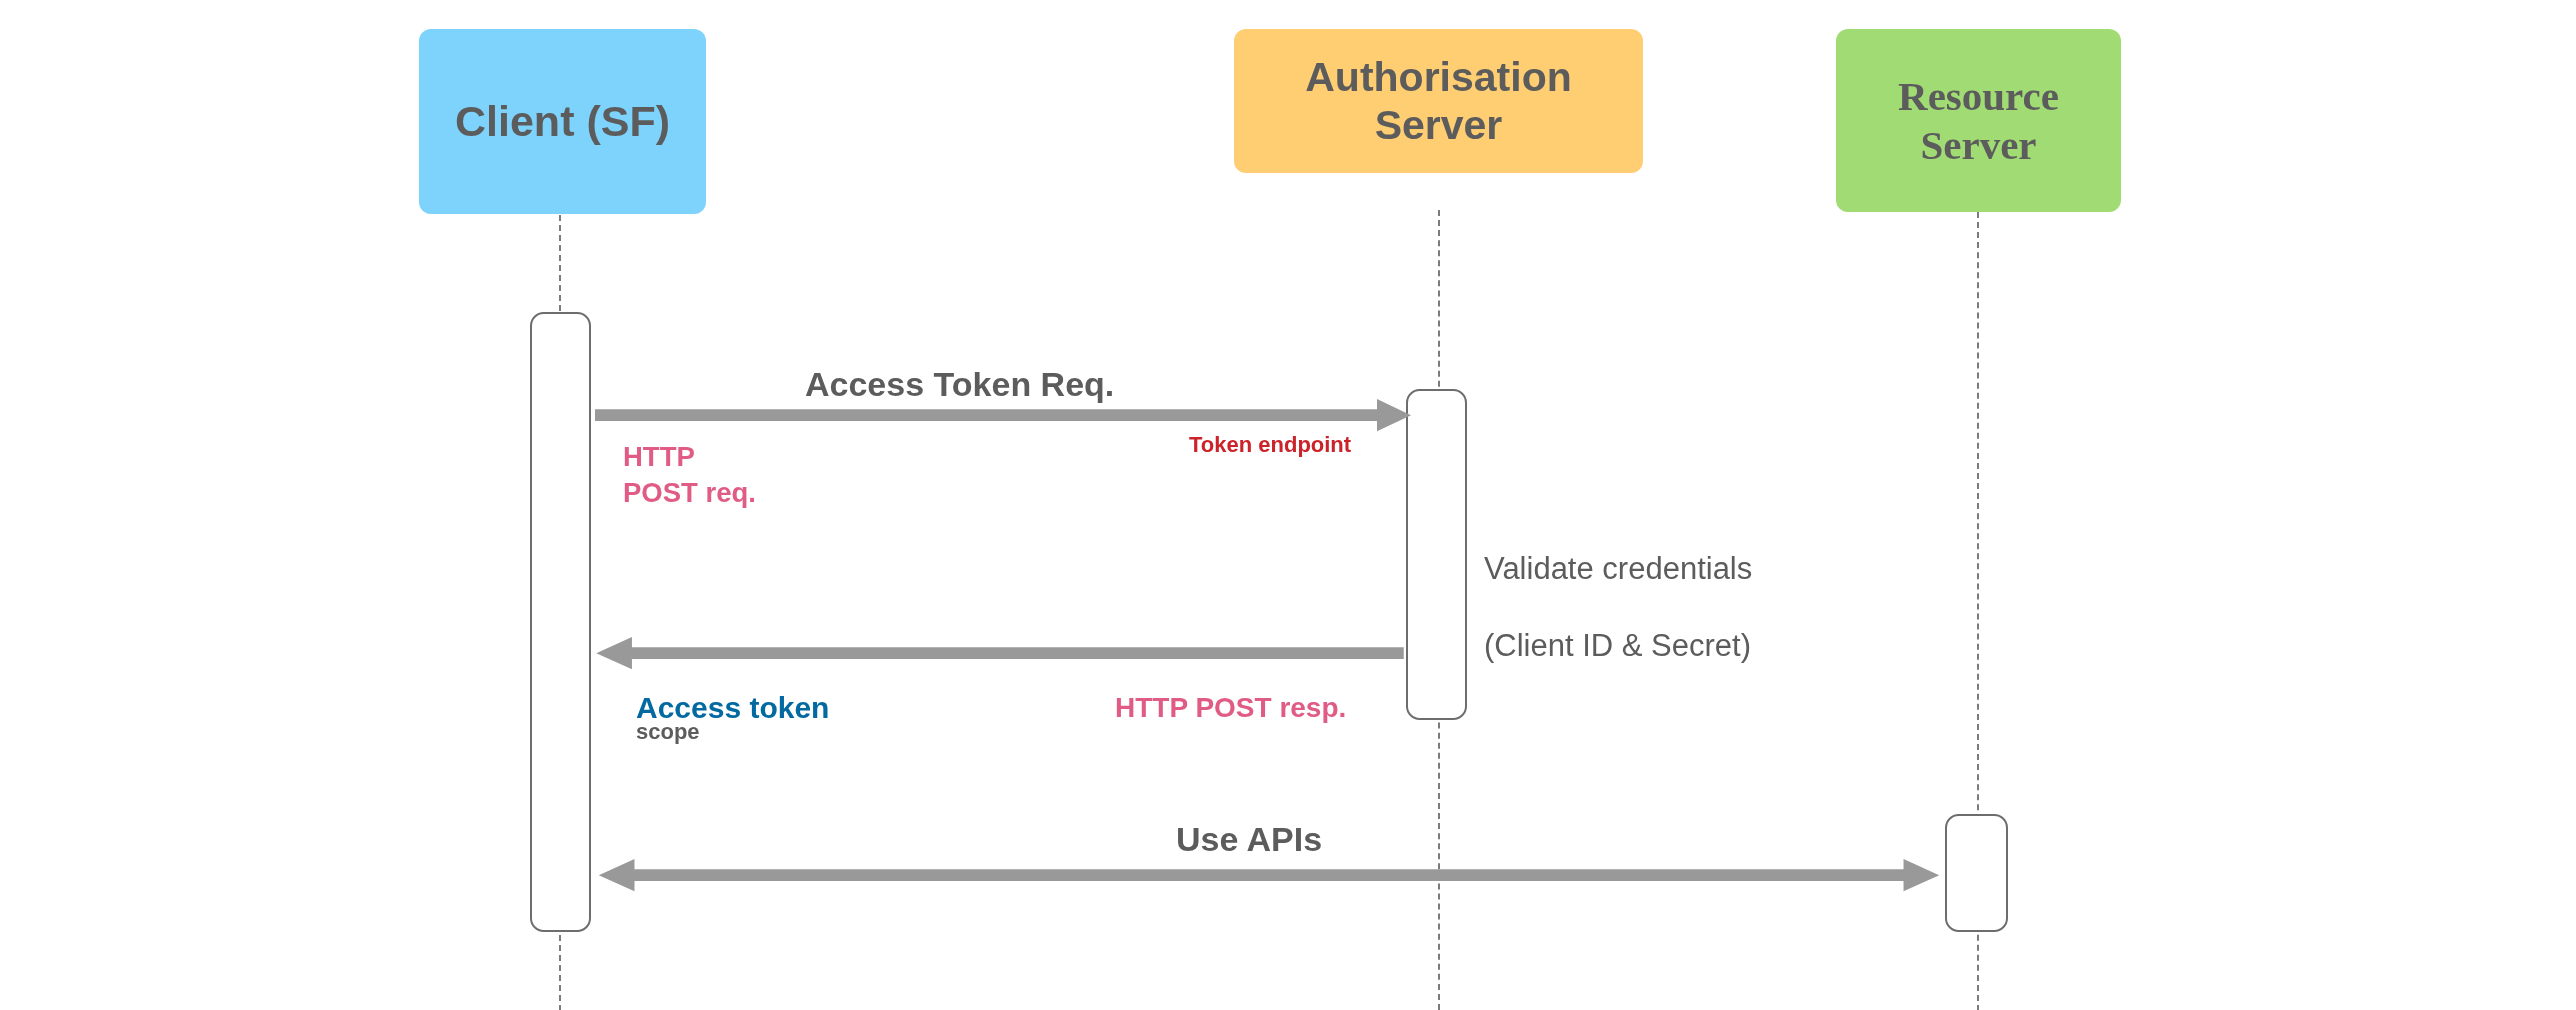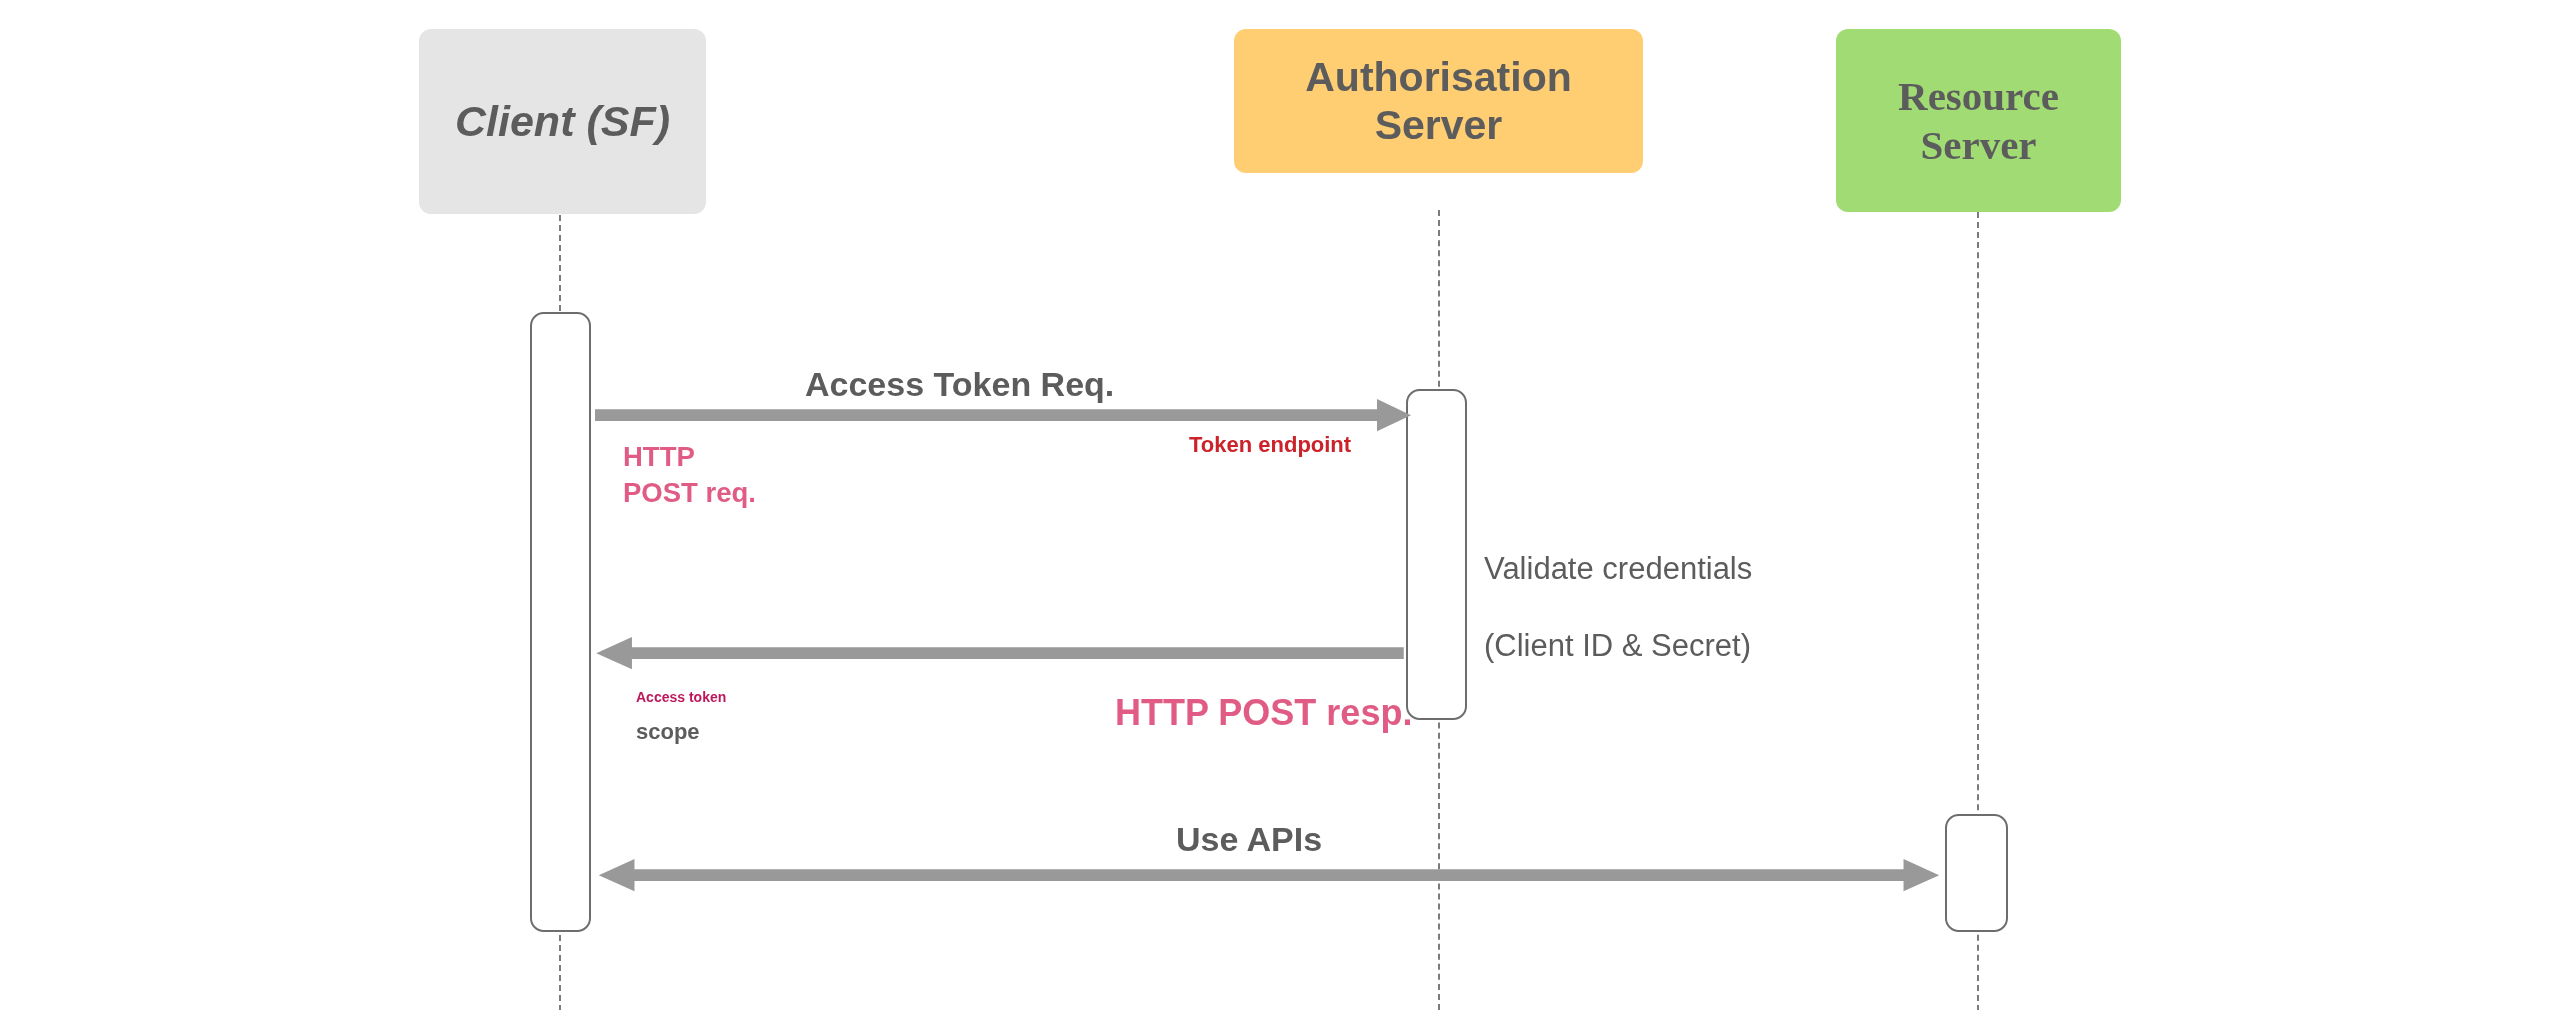--- a/index.html
+++ b/index.html
@@ -79,21 +79,21 @@
 </style>
 </head>
 <body>
 
 <div id="canvas">
 
   <div class="lifeline" style="left:559px; top:215px; height:796px;"></div>
   <div class="lifeline" style="left:1438px; top:210px; height:800px;"></div>
   <div class="lifeline" style="left:1977px; top:212px; height:799px;"></div>
 
-  <div class="participant" id="participant-client" style="background:#e5e5e5;font-style:italic;">
+  <div class="participant" id="participant-client" style="background:#7dd3fc;">
     <span>Client (SF)</span>
   </div>
 
   <div class="participant" id="participant-auth" style="background:#FFCE73;">
     <span>
       <span>Authorisation</span><br>
       <span>Server</span>
     </span>
   </div>
 
@@ -121,24 +121,24 @@
 
   <div class="note" style="left:1484px; top:511px; font-size:31px;">
     <div>Validate credentials</div>
     <div>(Client ID &amp; Secret)</div>
   </div>
 
   <svg class="msg-svg" style="left:592px; top:637px;" width="816" height="34" viewBox="0 0 950 40">
     <path d="M950 12 L42 12 L42 0 L0 19 L42 38 L42 26 L950 26 Z" fill="#999999"></path>
   </svg>
 
-  <div class="anno" style="left:636px; top:688px; font-size:14px; color:#be185d;">Access token</div>
+  <div class="anno" style="left:636px; top:688px; font-size:30px; color:#0369a1;">Access token</div>
   <div class="anno" style="left:636px; top:718px; font-size:22px; color:#5c5c5c;">scope</div>
 
-  <div class="anno" style="left:1115px; top:690px; font-size:36px; color:#E05C85;">HTTP POST resp.</div>
+  <div class="anno" style="left:1115px; top:690px; font-size:28px; color:#E05C85;">HTTP POST resp.</div>
 
   <svg class="msg-svg" style="left:592px; top:859px;" width="1354" height="34" viewBox="0 0 1577 40">
     <path d="M42 12 L1535 12 L1535 0 L1577 19 L1535 38 L1535 26 L42 26 L42 38 L0 19 L42 0 Z" fill="#999999"></path>
   </svg>
   <div class="msg-label" style="left:1176px; top:820px; font-size:34px;">Use APIs</div>
 
 </div>
 
 
 </body></html>

